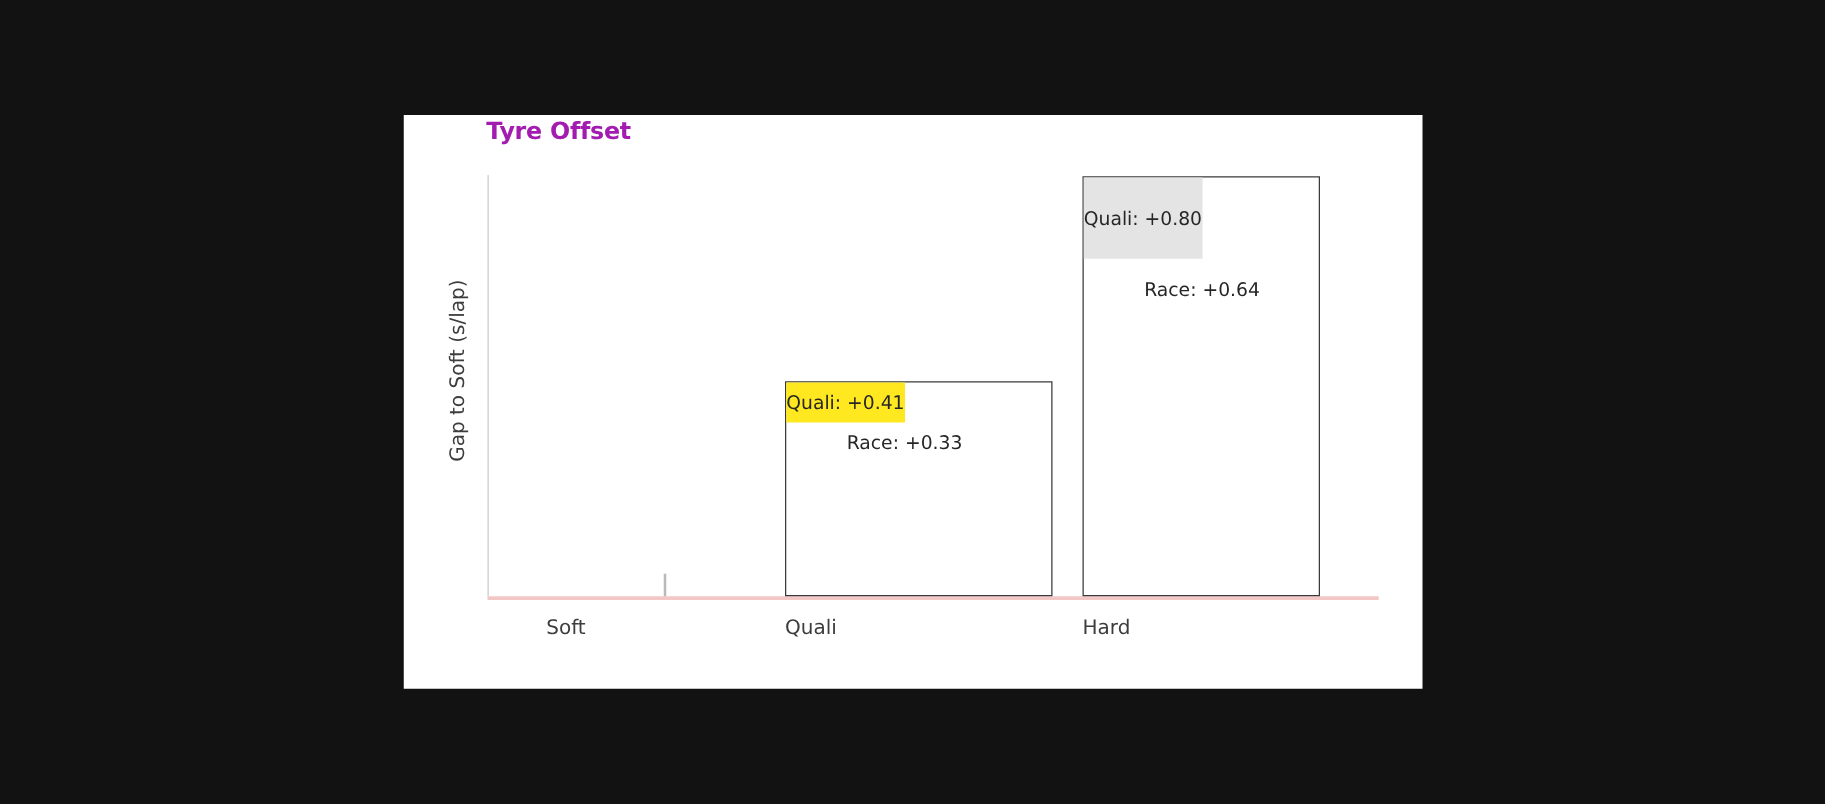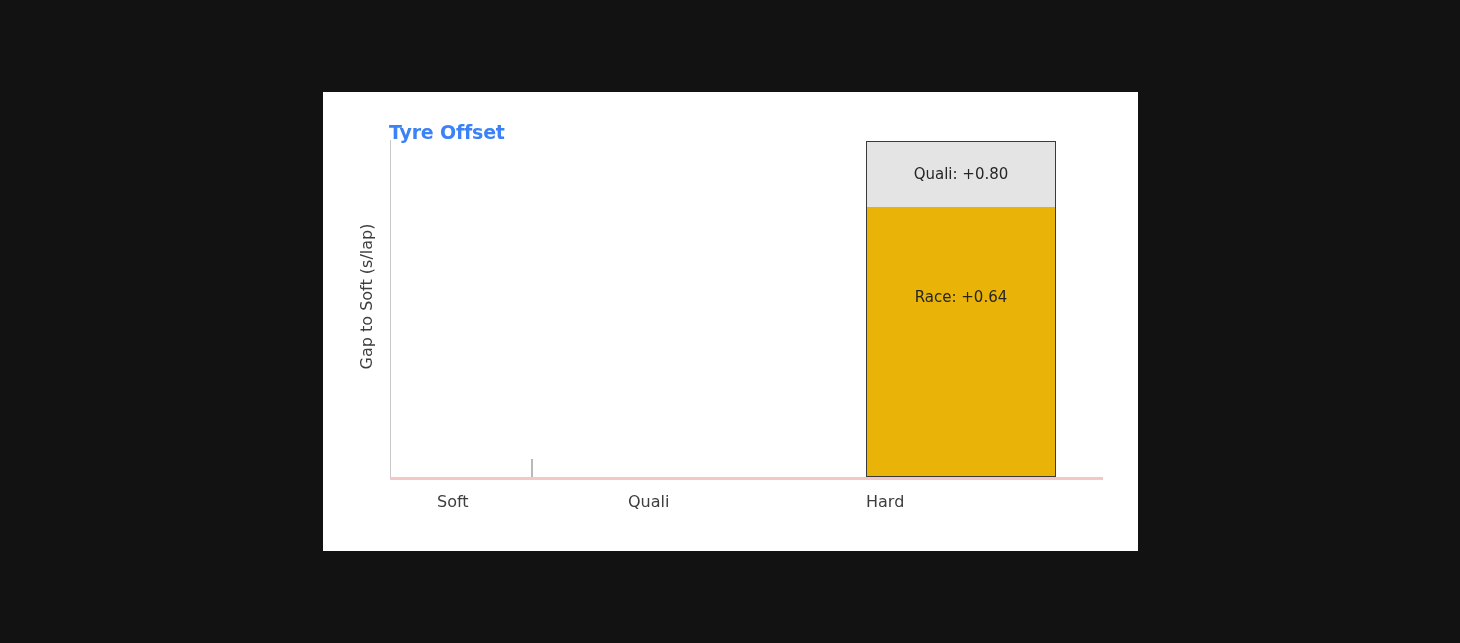--- a/index.html
+++ b/index.html
@@ -22,24 +22,24 @@
     top: 92px;
     width: 815px;
     height: 459px;
     background: #ffffff;
   }
 
   
   #chart-title {
     position: absolute;
     left: 66px;
-    top: 29px;
+    top: 2px;
     font-size: 19px;
     font-weight: bold;
-    color: #3b82f6;
+    color: #a21caf;
     letter-spacing: -0.2px;
     white-space: nowrap;
   }
 
   
   #y-axis-label {
     position: absolute;
     left: -47px;
     top: 195px;
     width: 180px;
@@ -81,21 +81,20 @@
     bottom: 0;
   }
   .bar-stack {
     position: absolute;
     bottom: 0;
     left: 0;
     width: 100%;
     border: 1.5px solid #3a3a3a;
     box-sizing: border-box;
     display: flex;
-    flex-direction: column;
   }
   .seg {
     position: relative;
     display: flex;
     align-items: center;
     justify-content: center;
   }
   .seg-label {
     font-size: 15px;
     color: #262626;
@@ -136,20 +135,28 @@
 
     <div id="y-axis-spine"></div>
     <div id="x-axis-baseline"></div>
 
     <div class="bar-group" id="group-soft" style="left:47px; width:190px; height:337px;">
       <div id="bar-soft-tick"></div>
       <div class="x-tick-label">Soft</div>
     </div>
 
     <div class="bar-group" id="group-medium" style="left:238px; width:214px; height:337px;">
+      <div class="bar-stack" style="height:172px;">
+        <div class="seg seg-quali" style="height:32px; background:#ffe81f;">
+          <span class="seg-label">Quali: +0.41</span>
+        </div>
+        <div class="seg seg-race" style="height:140px; background:#ffcd00;">
+          <span class="seg-label" style="position:absolute; top:39px;">Race: +0.33</span>
+        </div>
+      </div>
       <div class="x-tick-label">Quali</div>
     </div>
 
     <div class="bar-group" id="group-hard" style="left:476px; width:190px; height:337px;">
       <div class="bar-stack" style="height:336px;">
         <div class="seg seg-quali" style="height:65px; background:#e4e4e4;">
           <span class="seg-label">Quali: +0.80</span>
         </div>
         <div class="seg seg-race" style="height:271px; background:#eab308;">
           <span class="seg-label" style="position:absolute; top:81px;">Race: +0.64</span>

